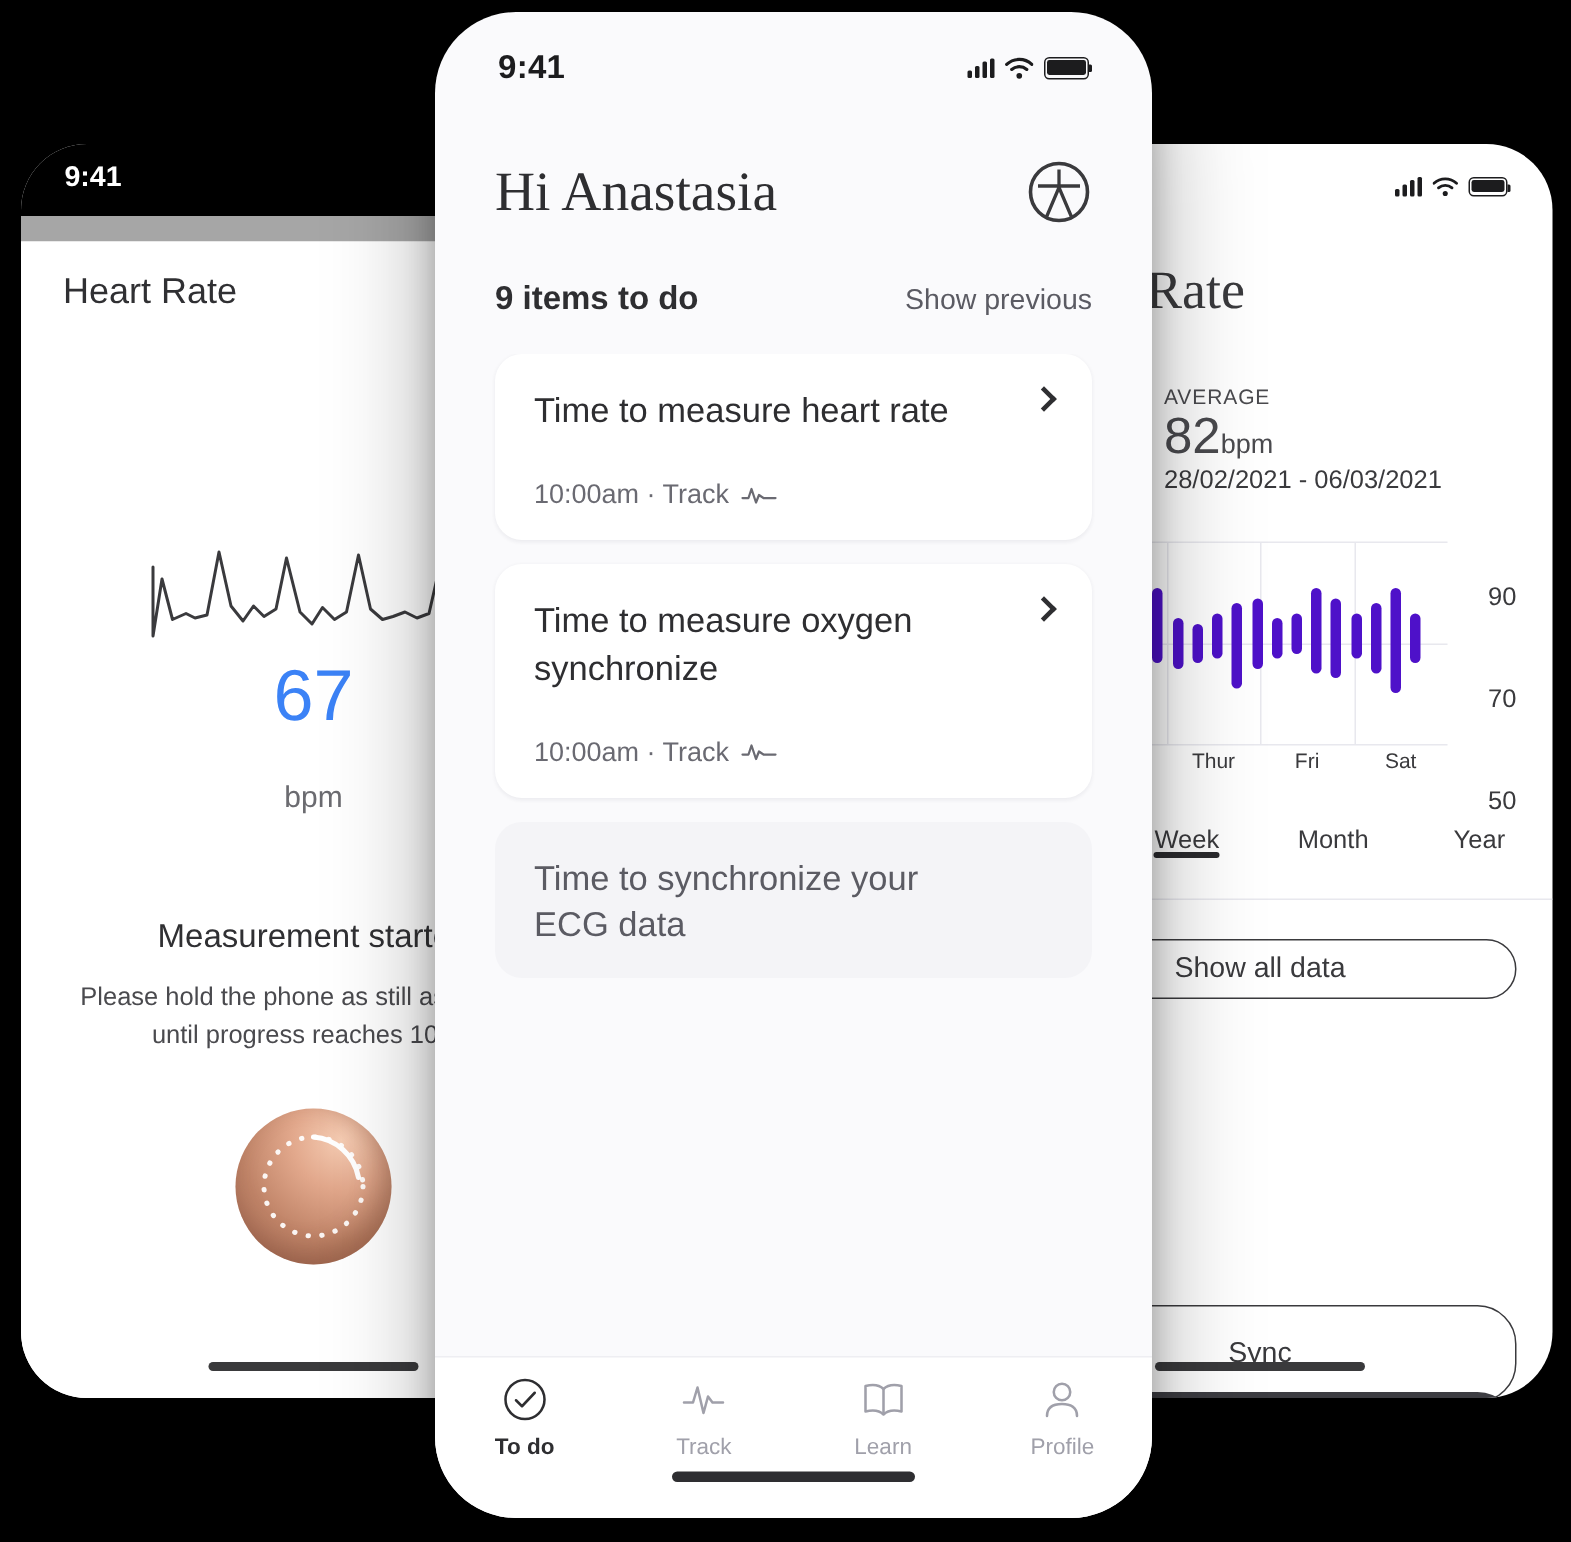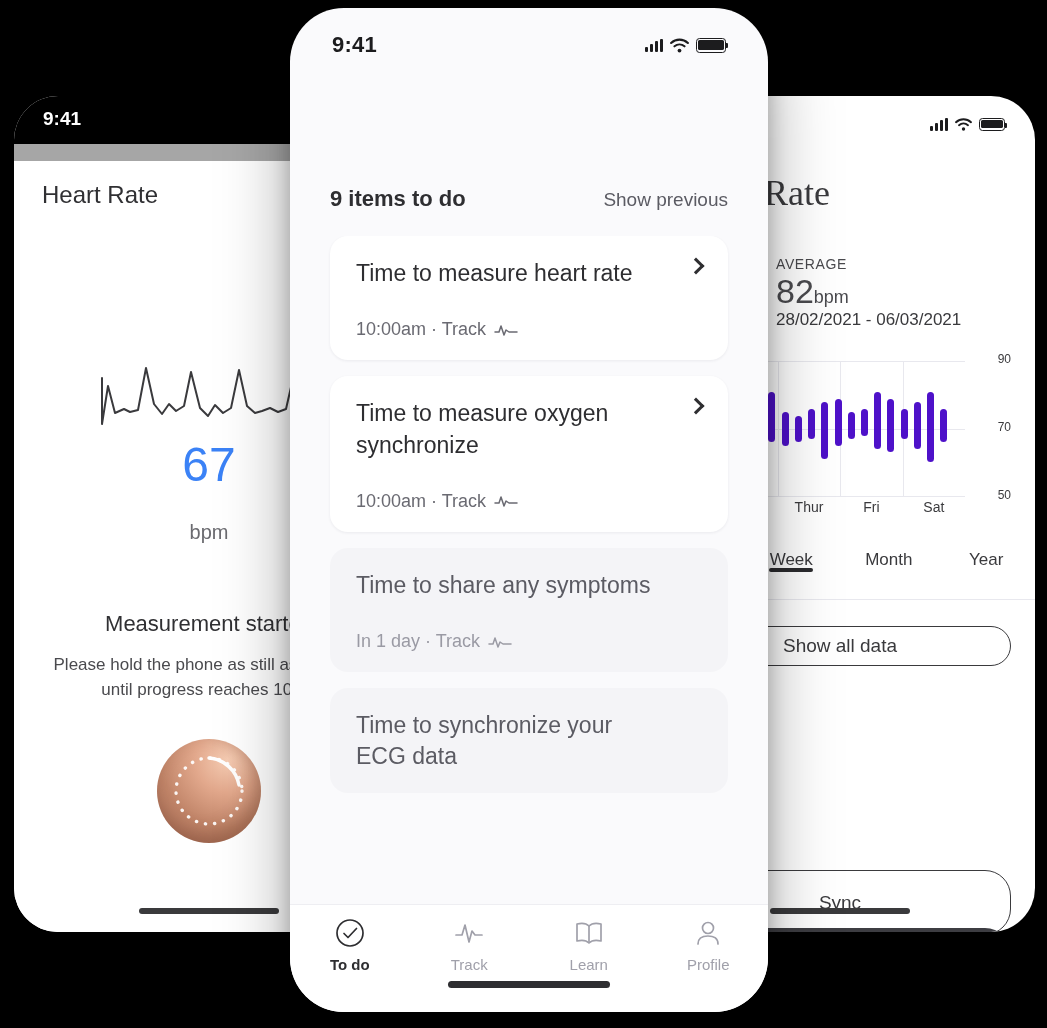--- a/index.html
+++ b/index.html
@@ -130,21 +130,21 @@
     position: absolute; left: 0; right: 46px; top: 0; bottom: 24px;
     border-top: 1px solid #e8e8ee;
     border-bottom: 1px solid #e8e8ee;
   }
   .rp-gridcol {
     position: absolute; top: 0; bottom: 0; width: 1px; background: #e8e8ee;
   }
   .rp-midline { position: absolute; left: 0; right: 0; height: 1px; background: #e8e8ee; }
   .rp-bar { position: absolute; background: #4e11c9; border-radius: 4px; width: 7px; }
   .rp-ylab {
-    position: absolute; right: 0; font-size: 12px; color: #3a3a3d;
+    position: absolute; right: 0; font-size: 17px; color: #3a3a3d; margin-top: 36px;
   }
   .rp-xlabels {
     position: absolute; left: 0; right: 46px; bottom: 0; height: 22px;
   }
   .rp-xlab {
     position: absolute; font-size: 14px; color: #3a3a3d; transform: translateX(-50%);
   }
 
   
   .rp-tabs {
@@ -406,20 +406,29 @@
             </span>
           <svg width="19" height="15" viewBox="0 0 17 13">
             <path d="M1,4.2 A11,11 0 0 1 16,4.2" fill="none" stroke="#1c1c1e" stroke-width="1.9" stroke-linecap="round"></path>
             <path d="M4,7.2 A7,7 0 0 1 13,7.2" fill="none" stroke="#1c1c1e" stroke-width="1.9" stroke-linecap="round"></path>
             <circle cx="8.5" cy="11" r="1.7" fill="#1c1c1e"></circle>
           </svg>
           <span class="sb-batt" style="width:30px;height:15px"></span>
         </div>
       </div>
 
+      <div class="cp-header">
+        <div class="cp-hi">Hi Anastasia</div>
+        <svg class="cp-logo" viewBox="0 0 44 44">
+          <circle cx="22" cy="22" r="19" fill="none" stroke="#3a3a3d" stroke-width="2.4"></circle>
+          <line x1="22" y1="7" x2="22" y2="22" stroke="#3a3a3d" stroke-width="2.2"></line>
+          <line x1="8" y1="18" x2="36" y2="18" stroke="#3a3a3d" stroke-width="2.2"></line>
+          <path d="M22,19 L13.5,39 M22,19 L30.5,39" fill="none" stroke="#3a3a3d" stroke-width="2.2" stroke-linecap="round"></path>
+        </svg>
+      </div>
 
       <div class="cp-subhead">
         <div class="cp-todo-count">9 items to do</div>
         <div class="cp-show-prev">Show previous</div>
       </div>
 
       <div class="cp-scroll" id="cp-scroll">
           <div class="cp-card">
             <div class="cp-card-title">Time to measure heart rate</div>
             <div class="cp-card-meta">
@@ -434,29 +443,20 @@
             <div class="cp-card-title">Time to measure oxygen synchronize</div>
             <div class="cp-card-meta">
               <span>10:00am · Track</span>
               <svg width="24" height="14" viewBox="0 0 24 14">
                 <path d="M1,9 L5,9 L7,3 L10,12 L12,7 L15,9 L23,9" fill="none" stroke="currentColor" stroke-width="1.5" stroke-linecap="round" stroke-linejoin="round"></path>
               </svg>
             </div>
             <div class="cp-chevron"></div>
           </div>
           <div class="cp-card upcoming">
-            <div class="cp-card-title">Time to share any symptoms</div>
-            <div class="cp-card-meta">
-              <span>In 1 day · Track</span>
-              <svg width="24" height="14" viewBox="0 0 24 14">
-                <path d="M1,9 L5,9 L7,3 L10,12 L12,7 L15,9 L23,9" fill="none" stroke="currentColor" stroke-width="1.5" stroke-linecap="round" stroke-linejoin="round"></path>
-              </svg>
-            </div>
-          </div>
-          <div class="cp-card upcoming">
             <div class="cp-card-title">Time to synchronize your ECG data</div>
           </div>
         </div>
 
       <div class="cp-tabbar" id="cp-tabbar">
           <div class="cp-tabitem active">
             <svg class="cp-tabicon" viewBox="0 0 32 32">
               <circle cx="16" cy="16" r="13" fill="none" stroke="#2e2e31" stroke-width="1.7"></circle>
               <path d="M10,16.5 L14,20.5 L22.5,11.5" fill="none" stroke="#2e2e31" stroke-width="1.7" stroke-linecap="round" stroke-linejoin="round"></path>
             </svg>

